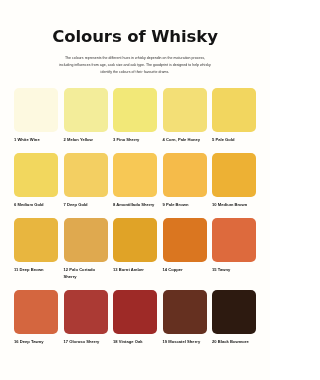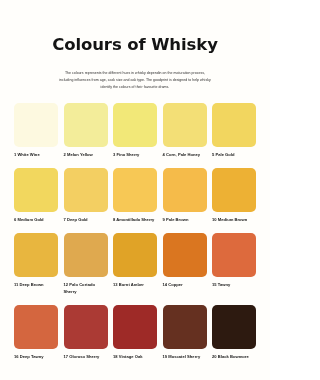--- a/index.html
+++ b/index.html
@@ -28,21 +28,21 @@
     padding: 20px 18px 0 18px;
     text-align: center;
   }
 
   .title {
     font-family: "DejaVu Sans", sans-serif;
     font-size: 16.5px;
     font-weight: 700;
     letter-spacing: -0.1px;
     color: #141414;
-    margin: 16px;
+    margin: 8px;
     line-height: 1.1;
   }
 
   .subtitle {
     margin: 9px auto 0 auto;
     width: 152px;
     font-size: 3.5px;
     line-height: 2.05;
     color: #2b2b2b;
     text-align: center;

